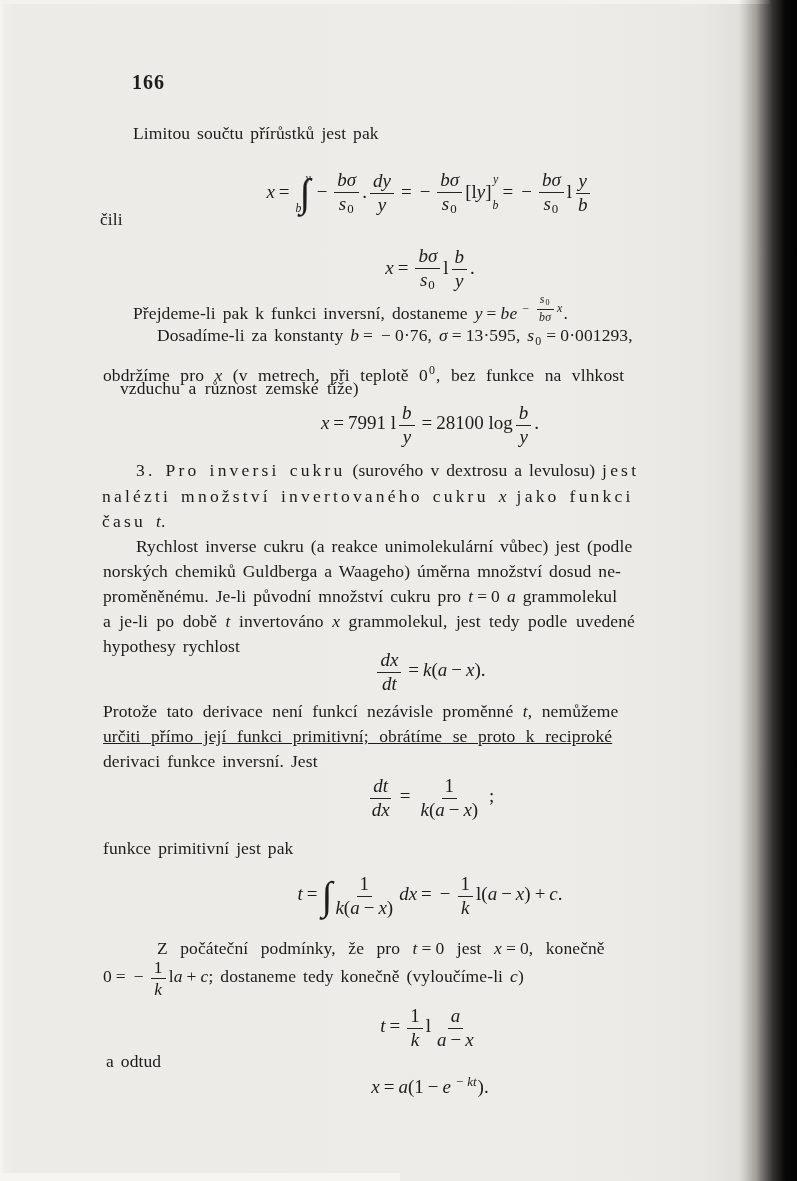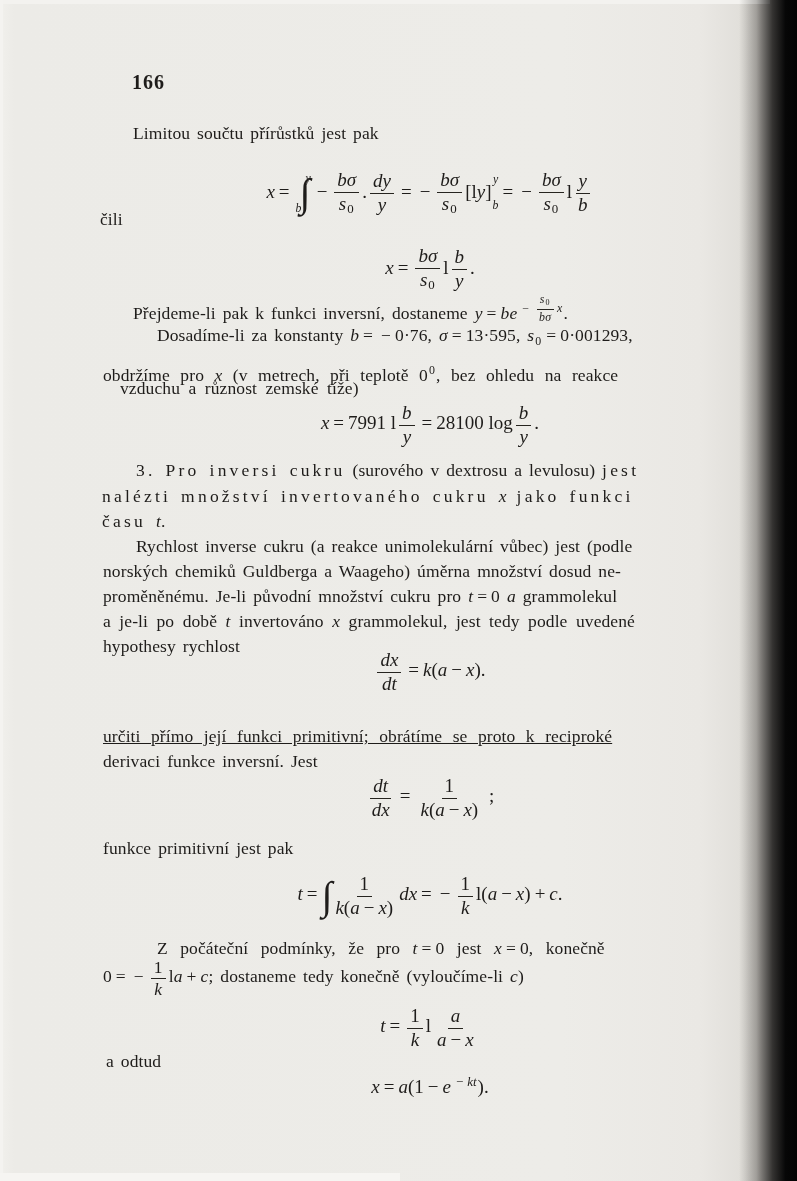--- a/index.html
+++ b/index.html
@@ -119,21 +119,21 @@
         <span class="tk-o">−</span>
         <span class="tk-f">
           <span class="tk-n"><span class="tk-v">s</span><span class="tk-dn"><span class="tk-t">0</span></span></span>
           <span class="tk-d"><span class="tk-v">bσ</span></span>
         </span>
         <span class="tk-v">x</span>
       </span><span class="tk-t">.</span></div>
   <div class="tl l-dosadime"><span class="tk-t">Dosadíme-li za konstanty </span><span class="tk-v">b</span><span class="tk-o">=</span><span class="tk-o">−</span><span class="tk-t">0·76, </span><span class="tk-v">σ</span><span class="tk-o">=</span><span class="tk-t">13·595, </span><span class="tk-v">s</span><span class="tk-dn"><span class="tk-t">0</span></span><span class="tk-o">=</span><span class="tk-t">0·001293,</span></div>
   <div class="tl l-obdrzime ws6"><span class="tk-t">obdržíme pro </span><span class="tk-v">x</span><span class="tk-t"> (v metrech, při teplotě 0</span><span class="tk-up">
         <span class="tk-t">0</span>
-      </span><span class="tk-t">, bez ohledu na reakce</span></div>
+      </span><span class="tk-t">, bez funkce na vlhkost</span></div>
   <div class="tl l-vzduchu ws4">vzduchu a různost zemské tíže)</div>
 
   <div class="fm f-3"><span class="tk-v">x</span><span class="tk-o">=</span><span class="tk-t">7991 l</span><span class="tk-f">
         <span class="tk-n"><span class="tk-v">b</span></span>
         <span class="tk-d"><span class="tk-v">y</span></span>
       </span><span class="tk-o">=</span><span class="tk-t">28100 log</span><span class="tk-f">
         <span class="tk-n"><span class="tk-v">b</span></span>
         <span class="tk-d"><span class="tk-v">y</span></span>
       </span><span class="tk-t">.</span></div>
 
@@ -145,20 +145,21 @@
   <div class="tl l-norsk">norských chemiků Guldberga a Waageho) úměrna množství dosud ne-</div>
   <div class="tl l-promen"><span class="tk-t">proměněnému. Je-li původní množství cukru pro </span><span class="tk-v">t</span><span class="tk-o">=</span><span class="tk-t">0 </span><span class="tk-v">a</span><span class="tk-t"> grammolekul</span></div>
   <div class="tl l-ajeli ws4"><span class="tk-t">a je-li po době </span><span class="tk-v">t</span><span class="tk-t"> invertováno </span><span class="tk-v">x</span><span class="tk-t"> grammolekul, jest tedy podle uvedené</span></div>
   <div class="tl l-hypo">hypothesy rychlost</div>
 
   <div class="fm f-4"><span class="tk-f">
         <span class="tk-n"><span class="tk-v">dx</span></span>
         <span class="tk-d"><span class="tk-v">dt</span></span>
       </span><span class="tk-o">=</span><span class="tk-v">k</span><span class="tk-t">(</span><span class="tk-v">a</span><span class="tk-o">−</span><span class="tk-v">x</span><span class="tk-t">).</span></div>
 
+  <div class="tl l-prot1 ws5"><span class="tk-t">Protože tato derivace není funkcí nezávisle proměnné </span><span class="tk-v">t</span><span class="tk-t">, nemůžeme</span></div>
   <div class="tl l-prot2 ws6">určiti přímo její funkci primitivní; obrátíme se proto k reciproké</div>
   <div class="tl l-prot3">derivaci funkce inversní. Jest</div>
 
   <div class="fm f-5"><span class="tk-f">
         <span class="tk-n"><span class="tk-v">dt</span></span>
         <span class="tk-d"><span class="tk-v">dx</span></span>
       </span><span class="tk-o">=</span><span class="tk-f">
         <span class="tk-n"><span class="tk-t">1</span></span>
         <span class="tk-d"><span class="tk-v">k</span><span class="tk-t">(</span><span class="tk-v">a</span><span class="tk-o">−</span><span class="tk-v">x</span><span class="tk-t">)</span></span>
       </span><span class="tk-t"> ;</span></div>

